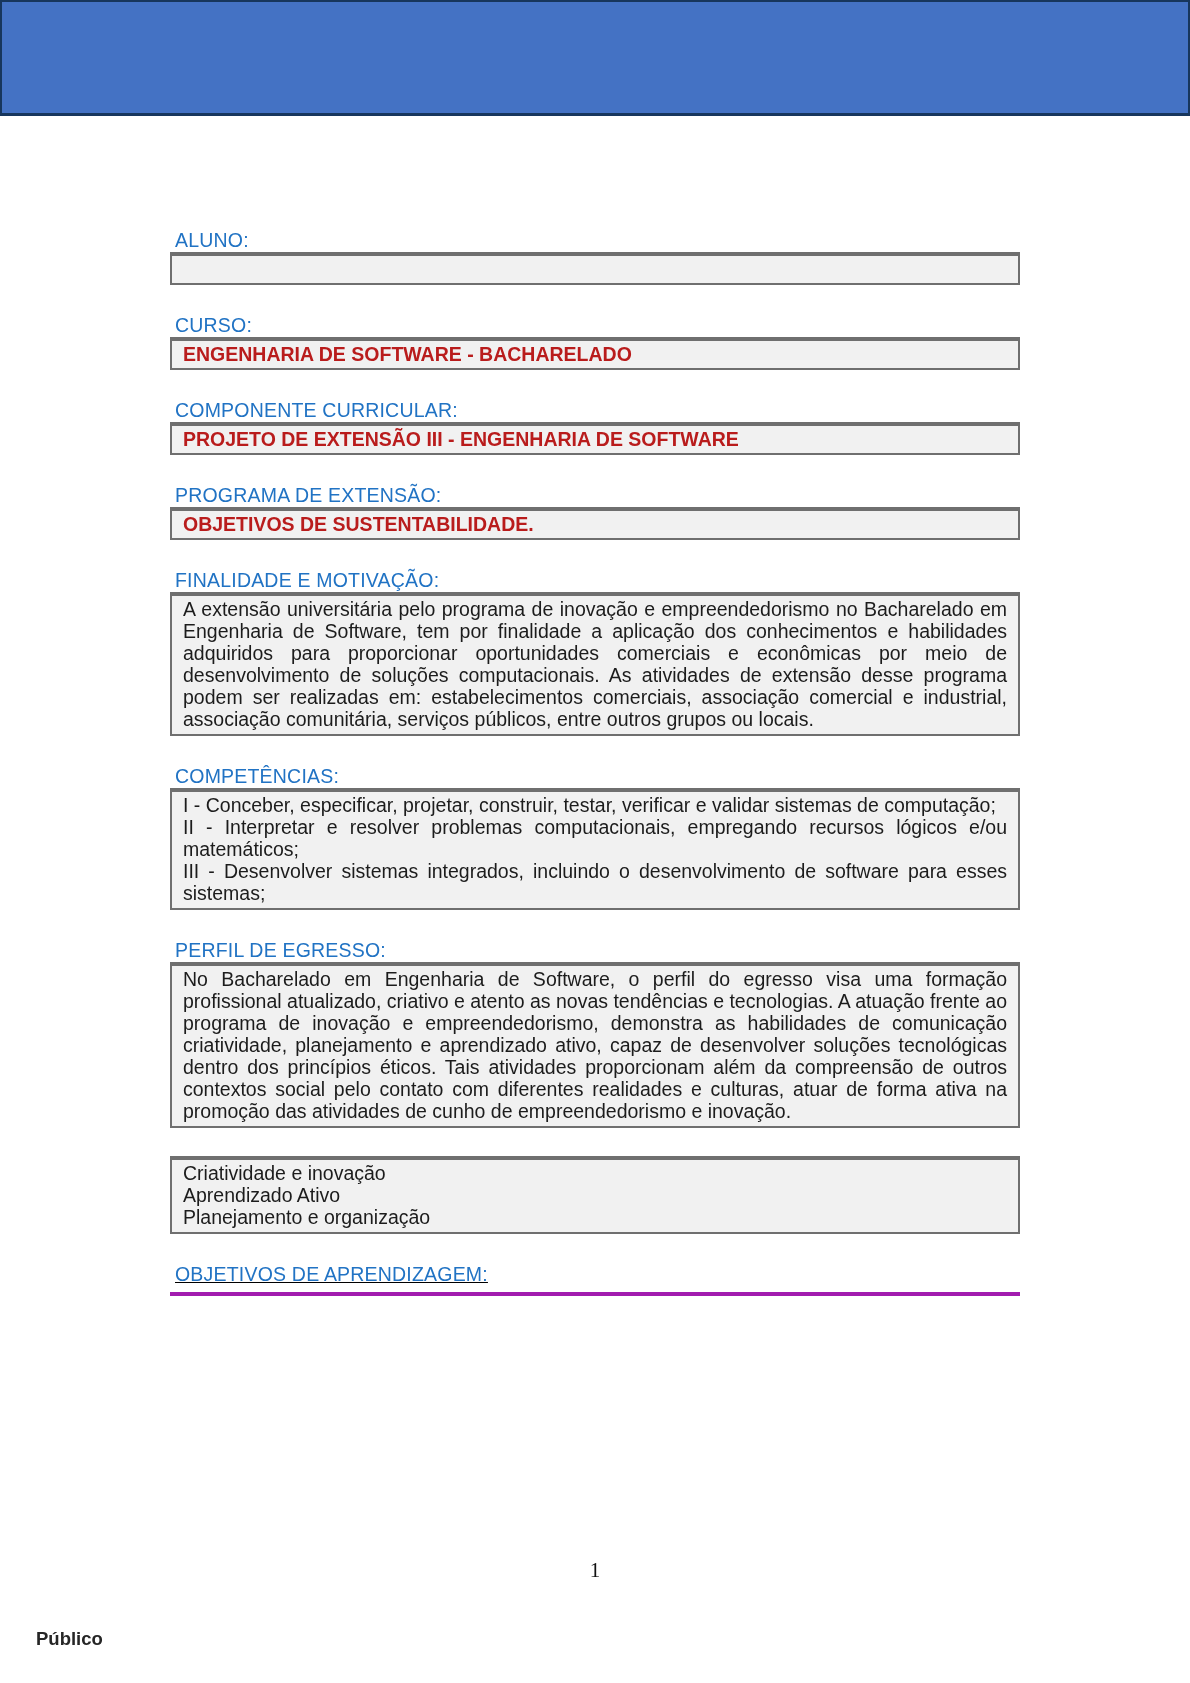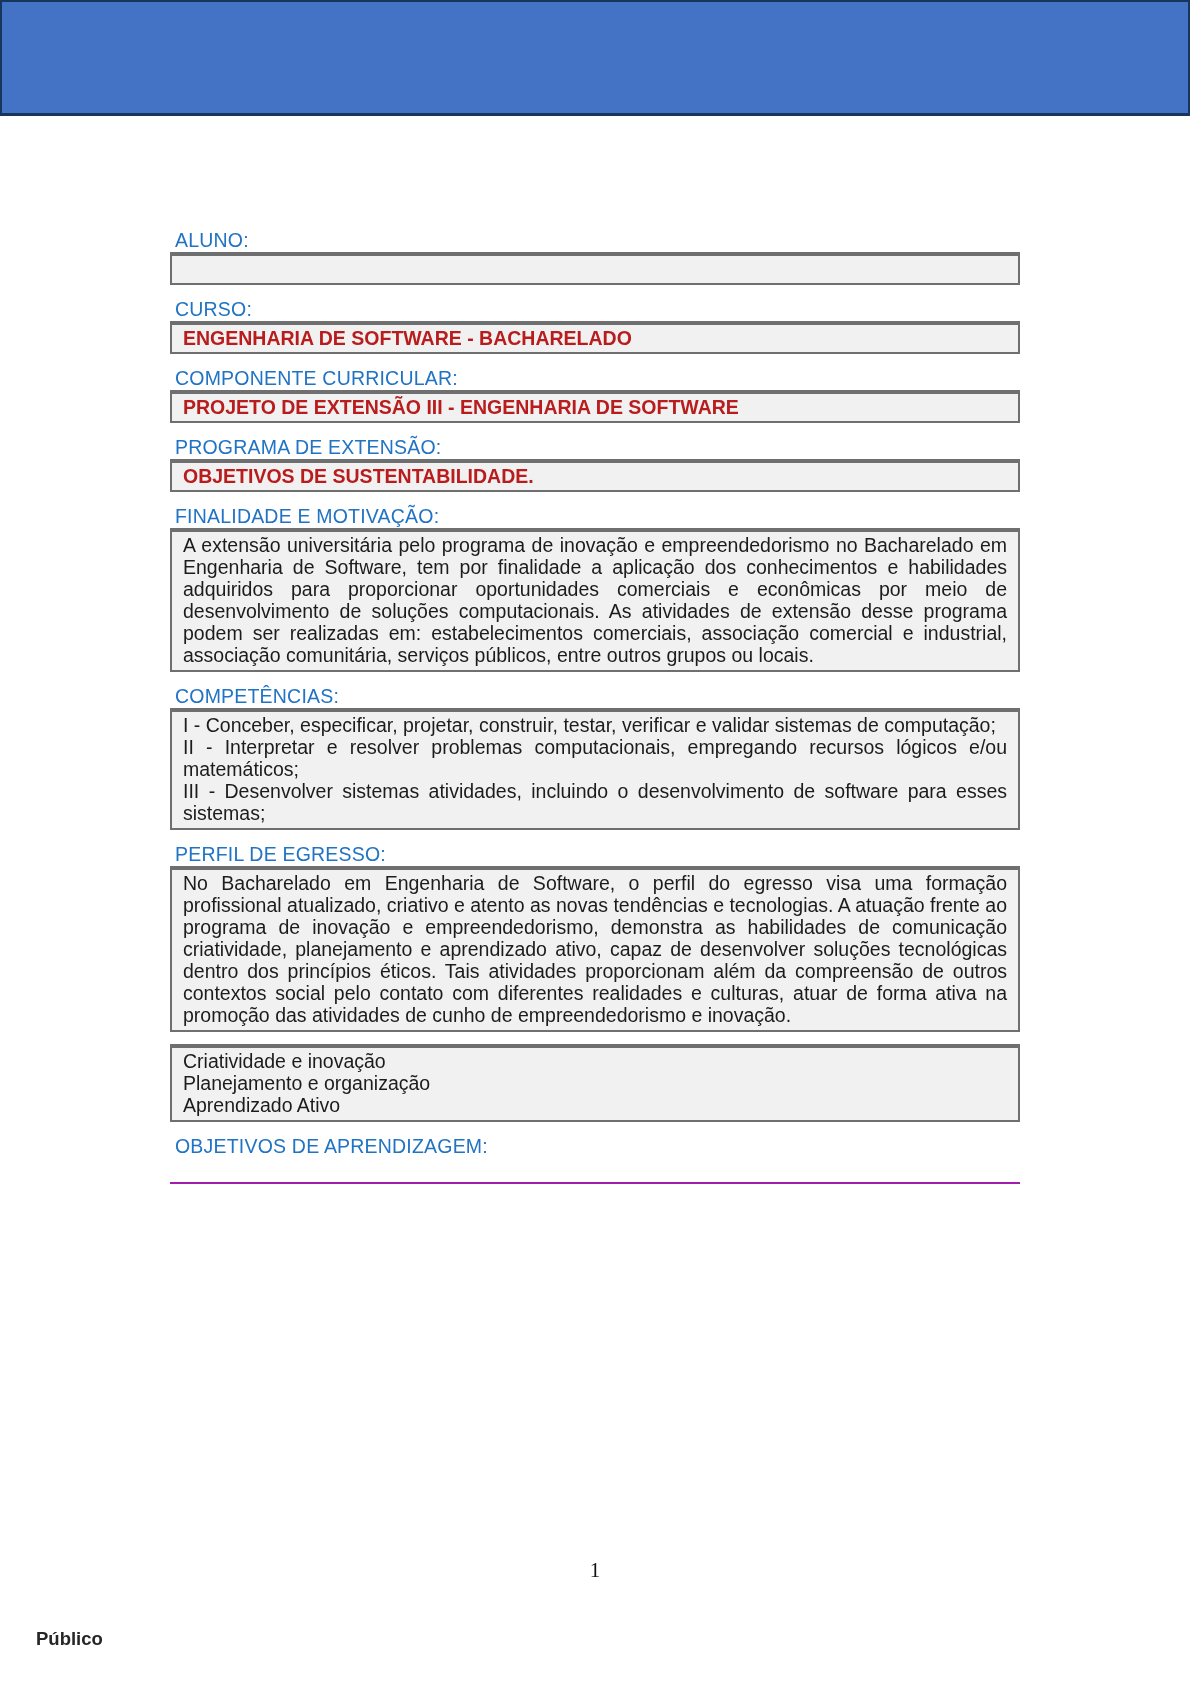--- a/index.html
+++ b/index.html
@@ -22,21 +22,21 @@
     background: #4472C4;
     border: 2px solid #17365D;
     border-bottom-width: 3px;
   }
   .content {
     position: absolute;
     left: 170px;
     top: 228px;
     width: 850px;
   }
-  .section { margin-bottom: 12px; }
+  .section { margin-bottom: 28px; }
   .field-label {
     font-size: 19.5px;
     line-height: 24px;
     color: #2173C4;
     padding-left: 5px;
     letter-spacing: 0.2px;
   }
   .field-box {
     box-sizing: border-box;
     background: #F1F1F1;
@@ -53,22 +53,23 @@
     font-weight: bold;
     color: #b91c1c;
   }
   .field-box.input-empty {
     height: 33px;
     font-weight: normal;
   }
   .field-box.para { text-align: justify; }
   .list-item.justify { text-align: justify; }
   .label-only {
-    border-bottom: 2px solid #a21caf;
-    padding-bottom: 24px;
+    border-bottom: 4px solid #a21caf;
+    padding-bottom: 6px;
+    text-decoration: underline;
   }
   .page-number {
     position: absolute;
     left: 0;
     right: 0;
     top: 1558px;
     text-align: center;
     font-family: "Liberation Serif", "DejaVu Serif", serif;
     font-size: 21px;
     color: #111111;
@@ -114,34 +115,34 @@
     <div class="section">
       <div class="field-label">FINALIDADE E MOTIVAÇÃO:</div>
       <div class="field-box para">A extensão universitária pelo programa de inovação e empreendedorismo no Bacharelado em Engenharia de Software, tem por finalidade a aplicação dos conhecimentos e habilidades adquiridos para proporcionar oportunidades comerciais e econômicas por meio de desenvolvimento de soluções computacionais. As atividades de extensão desse programa podem ser realizadas em: estabelecimentos comerciais, associação comercial e industrial, associação comunitária, serviços públicos, entre outros grupos ou locais.</div>
     </div>
 
     <div class="section">
       <div class="field-label">COMPETÊNCIAS:</div>
       <div class="field-box">
         <div class="list-item justify">I - Conceber, especificar, projetar, construir, testar, verificar e validar sistemas de computação;</div>
         <div class="list-item justify">II - Interpretar e resolver problemas computacionais, empregando recursos lógicos e/ou matemáticos;</div>
-        <div class="list-item justify">III - Desenvolver sistemas atividades, incluindo o desenvolvimento de software para esses sistemas;</div>
+        <div class="list-item justify">III - Desenvolver sistemas integrados, incluindo o desenvolvimento de software para esses sistemas;</div>
       </div>
     </div>
 
     <div class="section">
       <div class="field-label">PERFIL DE EGRESSO:</div>
       <div class="field-box para">No Bacharelado em Engenharia de Software, o perfil do egresso visa uma formação profissional atualizado, criativo e atento as novas tendências e tecnologias. A atuação frente ao programa de inovação e empreendedorismo, demonstra as habilidades de comunicação criatividade, planejamento e aprendizado ativo, capaz de desenvolver soluções tecnológicas dentro dos princípios éticos. Tais atividades proporcionam além da compreensão de outros contextos social pelo contato com diferentes realidades e culturas, atuar de forma ativa na promoção das atividades de cunho de empreendedorismo e inovação.</div>
     </div>
 
     <div class="section">
       <div class="field-box">
         <div class="list-item">Criatividade e inovação</div>
+        <div class="list-item">Aprendizado Ativo</div>
         <div class="list-item">Planejamento e organização</div>
-        <div class="list-item">Aprendizado Ativo</div>
       </div>
     </div>
 
     <div class="section label-only">
       <div class="field-label">OBJETIVOS DE APRENDIZAGEM:</div>
     </div>
 
   </div>
 
   <div class="page-number">1</div>

